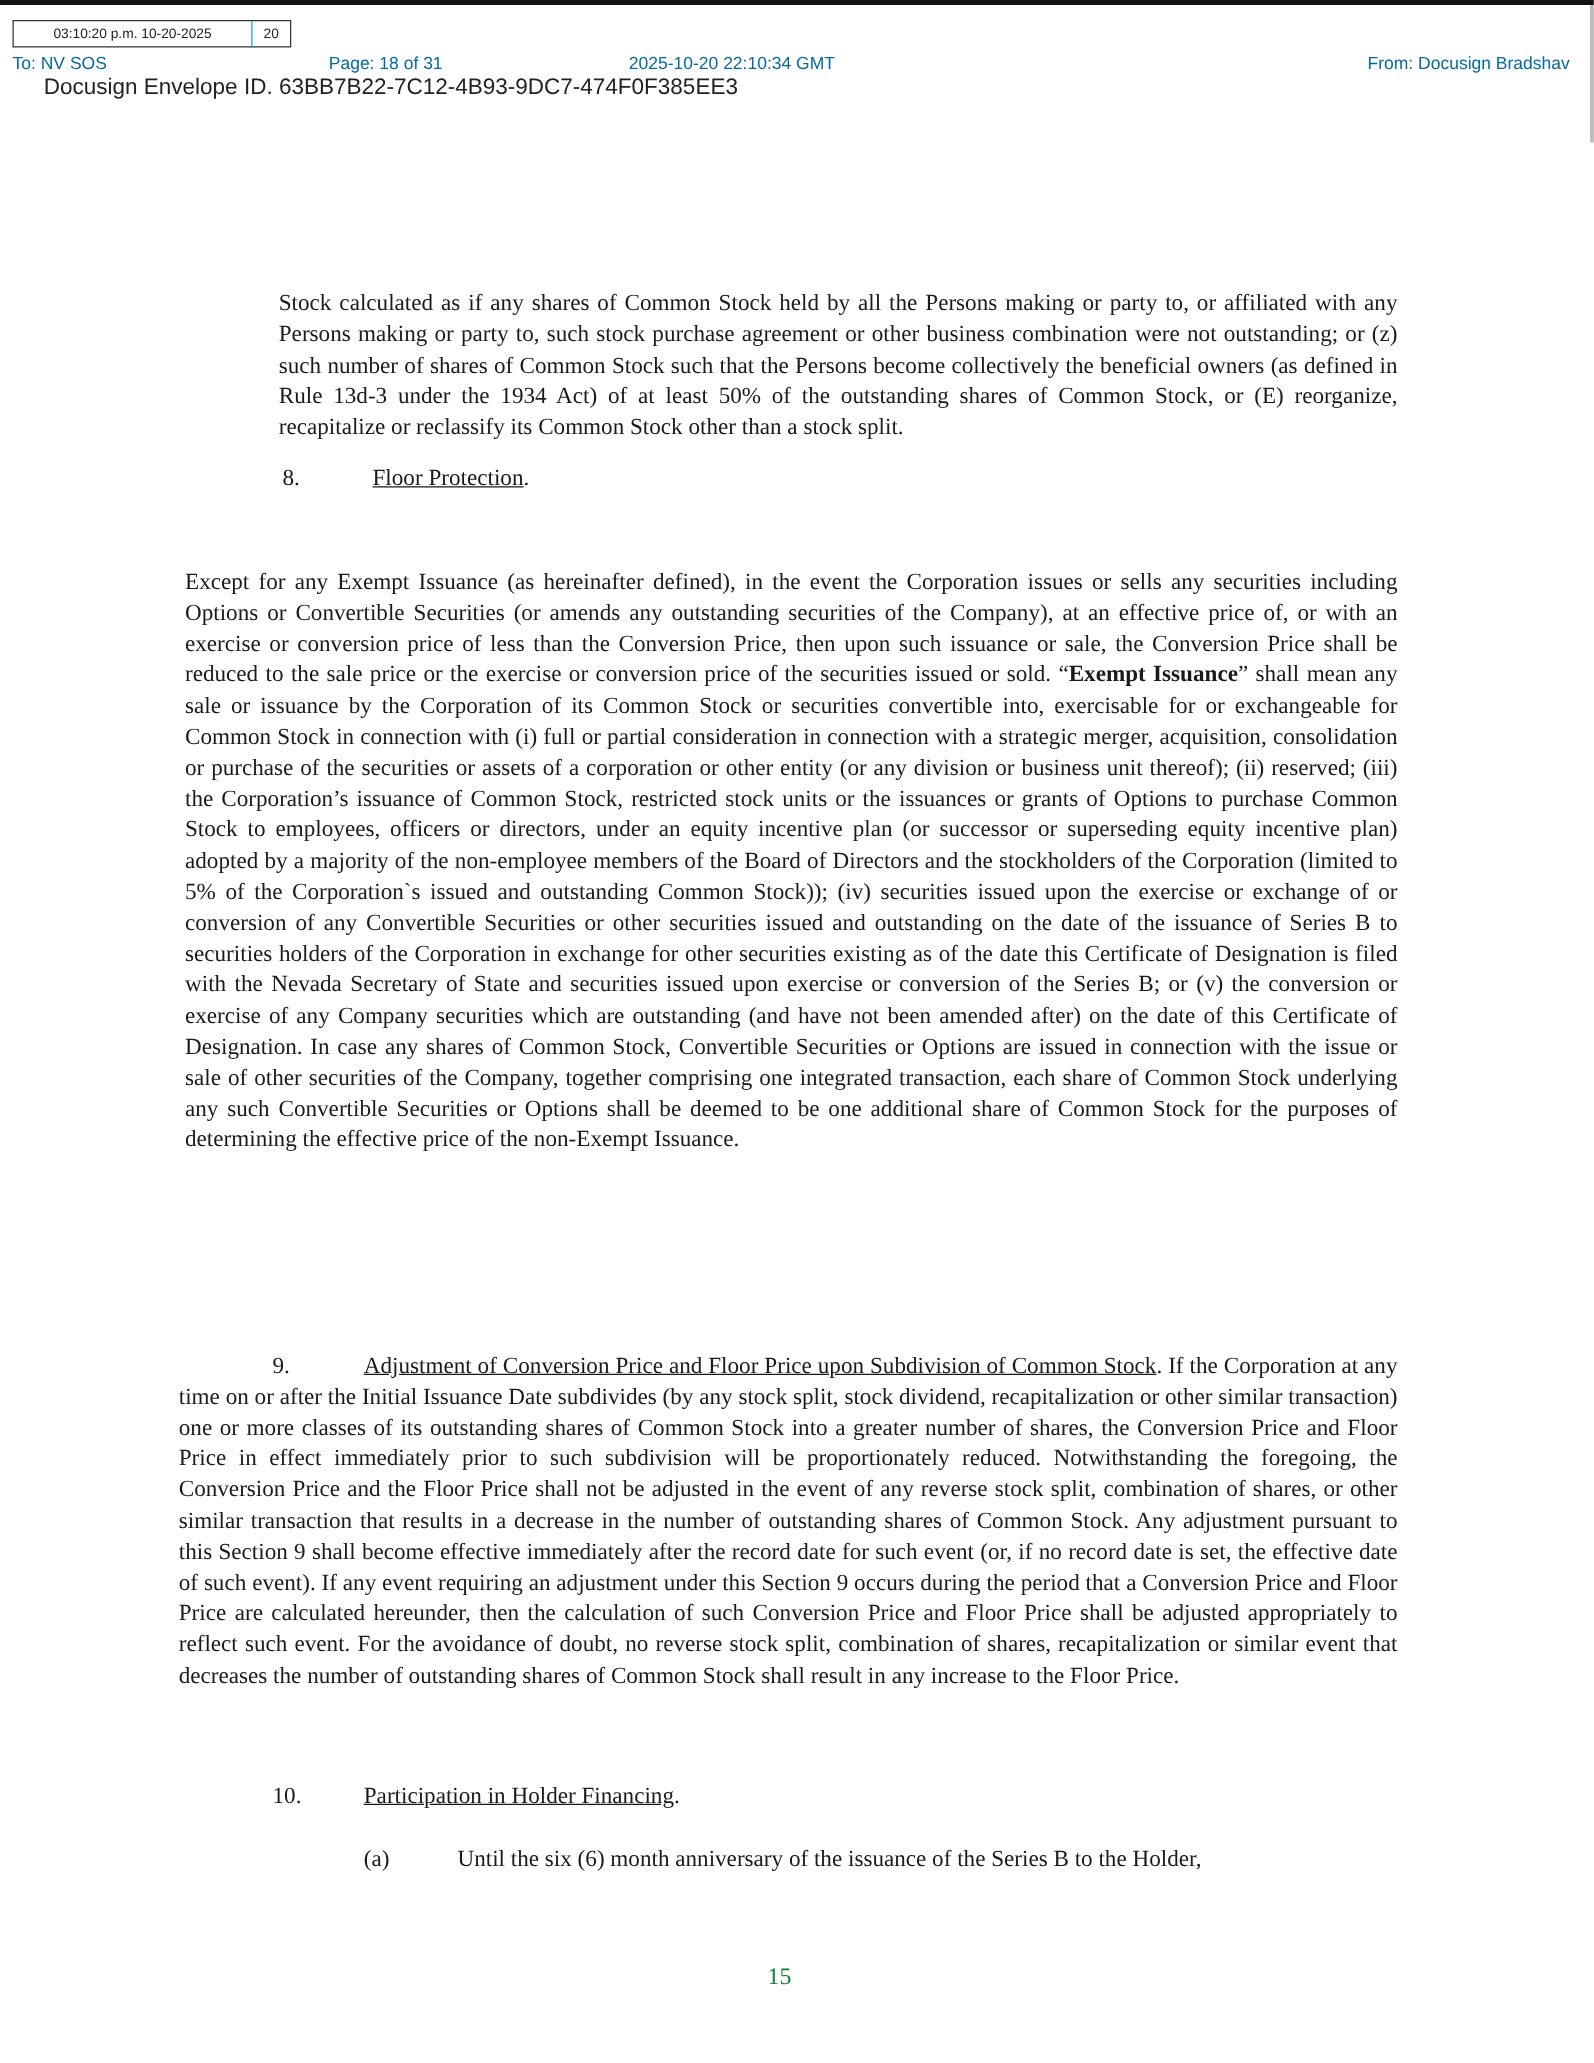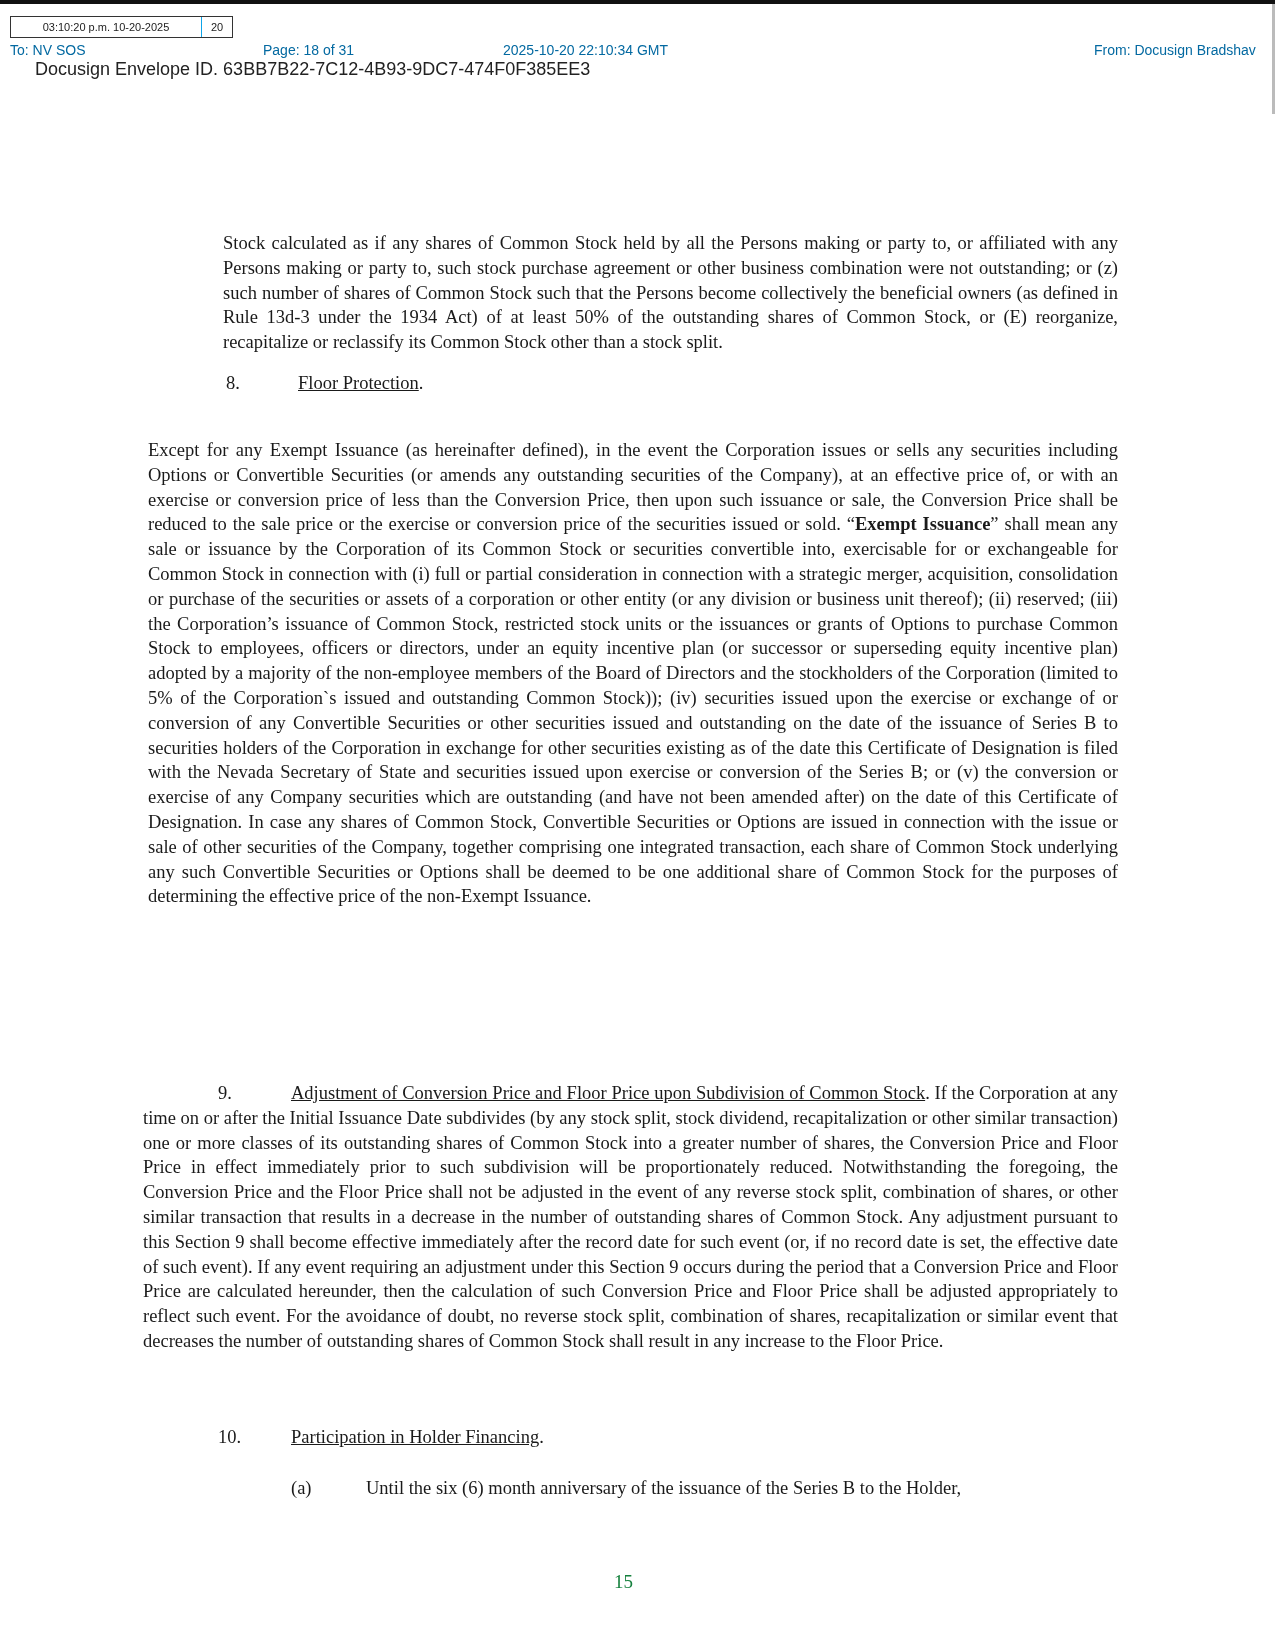--- a/index.html
+++ b/index.html
@@ -9,21 +9,21 @@
   .fax-box { position: absolute; left: 10px; top: 16px; height: 20px; border: 1px solid #333; display: flex; font-family: "Liberation Sans", sans-serif; font-size: 11px; color: #222; }
   .fax-box .time { width: 190px; text-align: center; line-height: 20px; border-right: 1px solid #0ea5e9; }
   .fax-box .num { width: 30px; text-align: center; line-height: 20px; }
   .fax-line { position: absolute; top: 42px; font-family: "Liberation Sans", sans-serif; font-size: 14px; color: #0369a1; white-space: nowrap; }
   .envelope { position: absolute; left: 35px; top: 59px; font-family: "Liberation Sans", sans-serif; font-size: 18px; color: #222; white-space: nowrap; }
   .doc { position: absolute; font-family: "Liberation Serif", serif; font-size: 18.5px; color: #1a1a1a; line-height: 24.8px; text-align: justify; margin-top: 40px; }
   .p1 { left: 223px; top: 191px; width: 895px; }
   .sec-head { position: absolute; font-family: "Liberation Serif", serif; font-size: 18.5px; color: #1a1a1a; white-space: nowrap; }
   .sec-head .num { display: inline-block; }
   .u { text-decoration: underline; }
-  .p8 { left: 148px; top: 398px; width: 970px; }
+  .p8 { left: 148px; top: 414px; width: 970px; }
   .p9 { left: 143px; top: 1041px; width: 975px; }
   .p9 .lead-num { display: inline-block; width: 73px; padding-left: 75px; }
   .b { font-weight: bold; }
   .page-num { position: absolute; left: 614px; top: 1571px; font-family: "Liberation Serif", serif; font-size: 19px; color: #15803d; }
 </style>
 </head>
 <body>
 
 <div class="top-bar"></div>
 <div class="right-edge"></div>

